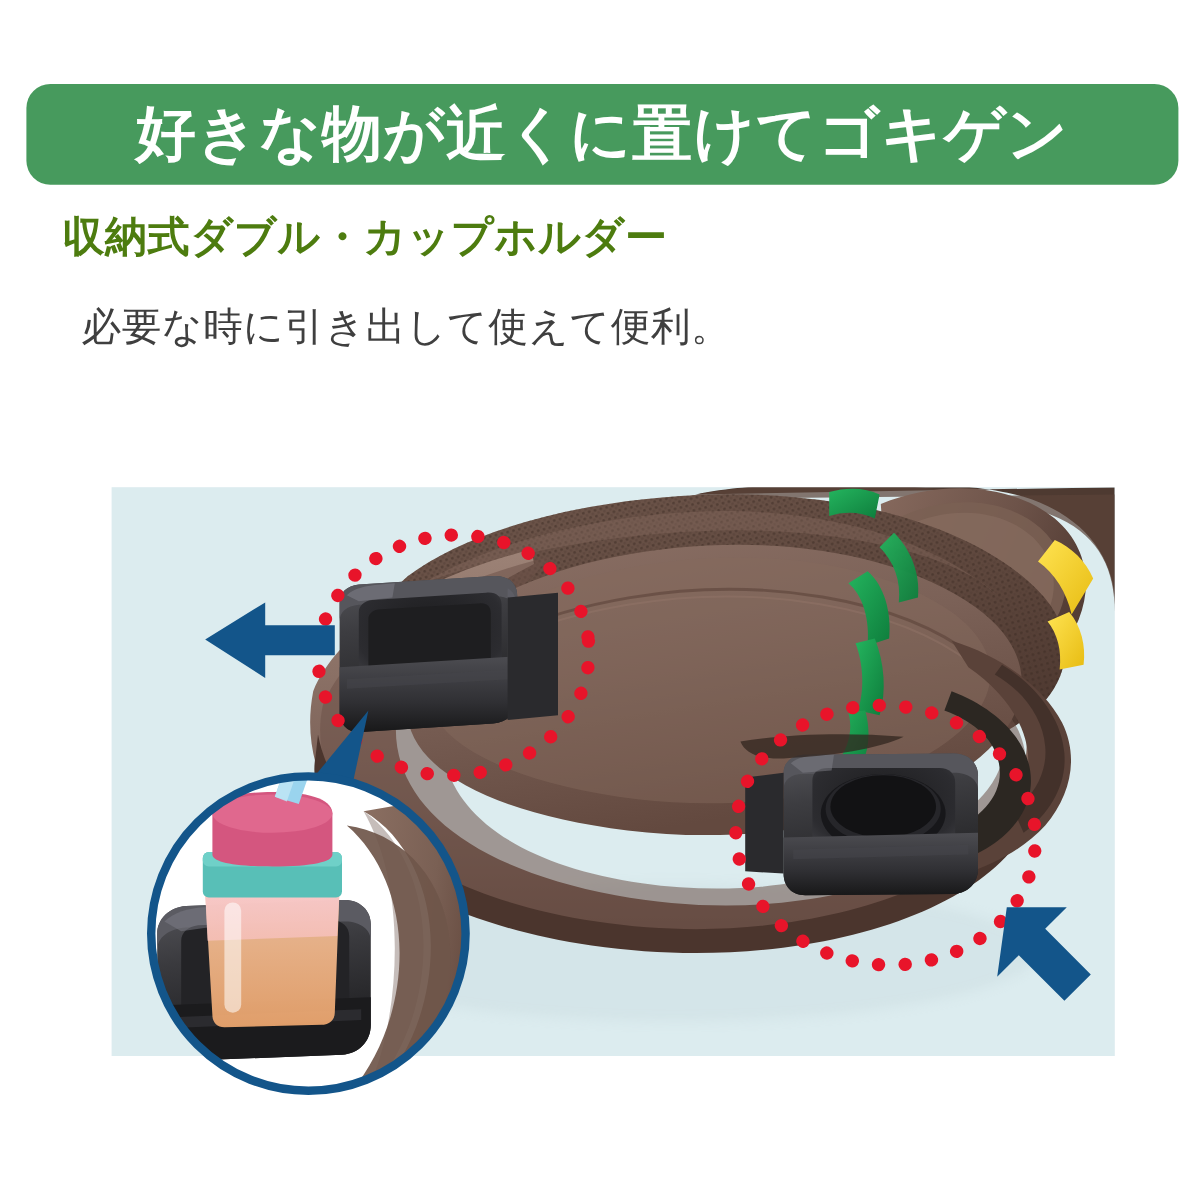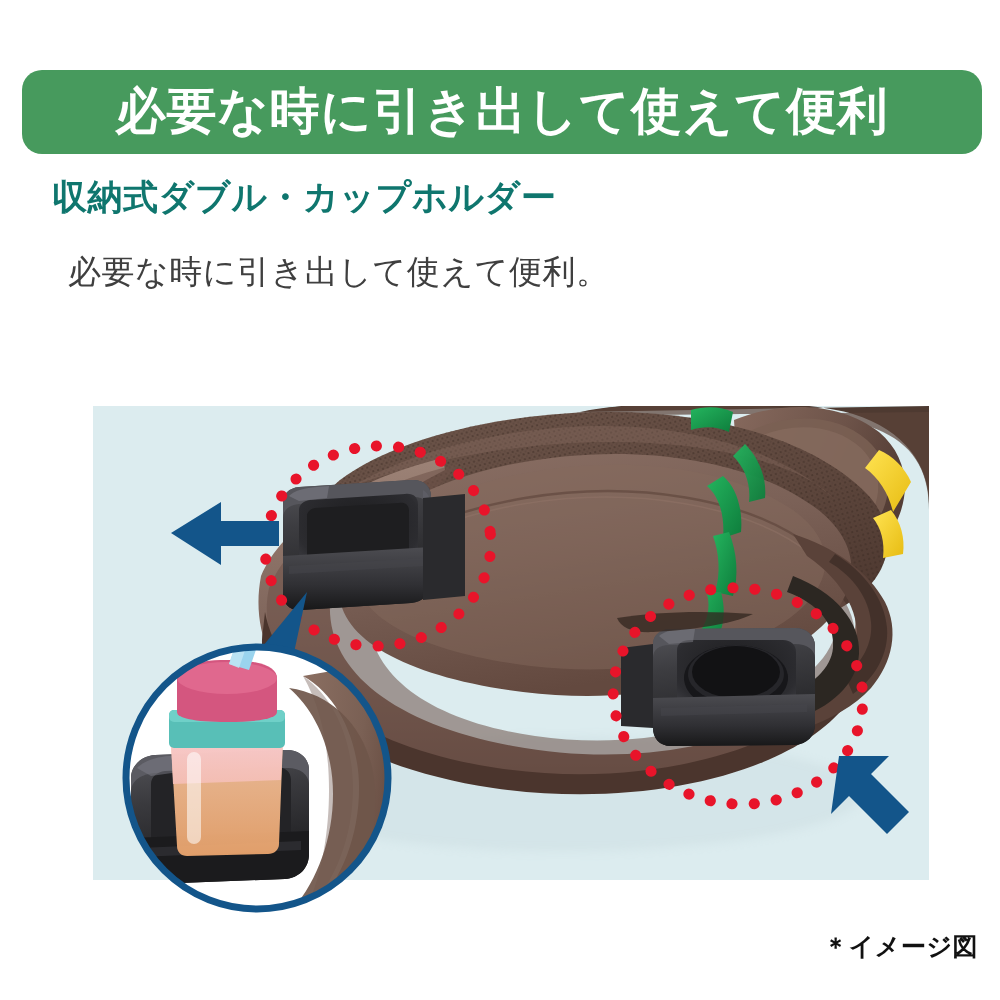--- a/index.html
+++ b/index.html
@@ -43,21 +43,21 @@
     transform: translateY(-1px);
   }
 
   
   .subheading {
     position: absolute;
     left: 52px;
     top: 174px;
     font-size: 35px;
     font-weight: 700;
-    color: #0f766e;
+    color: #4d7c0f;
     letter-spacing: 0.5px;
     white-space: nowrap;
   }
 
   
   .bodycopy {
     position: absolute;
     left: 68px;
     top: 250px;
     font-size: 33px;
@@ -105,21 +105,21 @@
     top: 0;
     pointer-events: none;
   }
 </style>
 </head>
 <body>
 
 <div id="page">
 
   <div class="banner">
-    <div class="banner-text">必要な時に引き出して使えて便利</div>
+    <div class="banner-text">好きな物が近くに置けてゴキゲン</div>
   </div>
 
   <div class="subheading">収納式ダブル・カップホルダー</div>
 
   <div class="bodycopy">必要な時に引き出して使えて便利。</div>
 
   <div class="photo-panel">
 
     <div class="photo-inner">
 
@@ -450,15 +450,14 @@
         <path d="M182 60 C210 84 226 124 226 166 C226 214 208 258 180 288
                  C200 288 232 280 250 250 C268 220 272 180 266 144
                  C258 100 226 66 182 60 Z" fill="#6f564a" opacity="0.92"></path>
       </g>
 
       <circle cx="150" cy="150" r="131" fill="none" stroke="#13558a" stroke-width="7"></circle>
     </svg>
 
   </div>
 
-  <div class="footnote">＊イメージ図</div>
 
 </div>
 
 </body></html>

